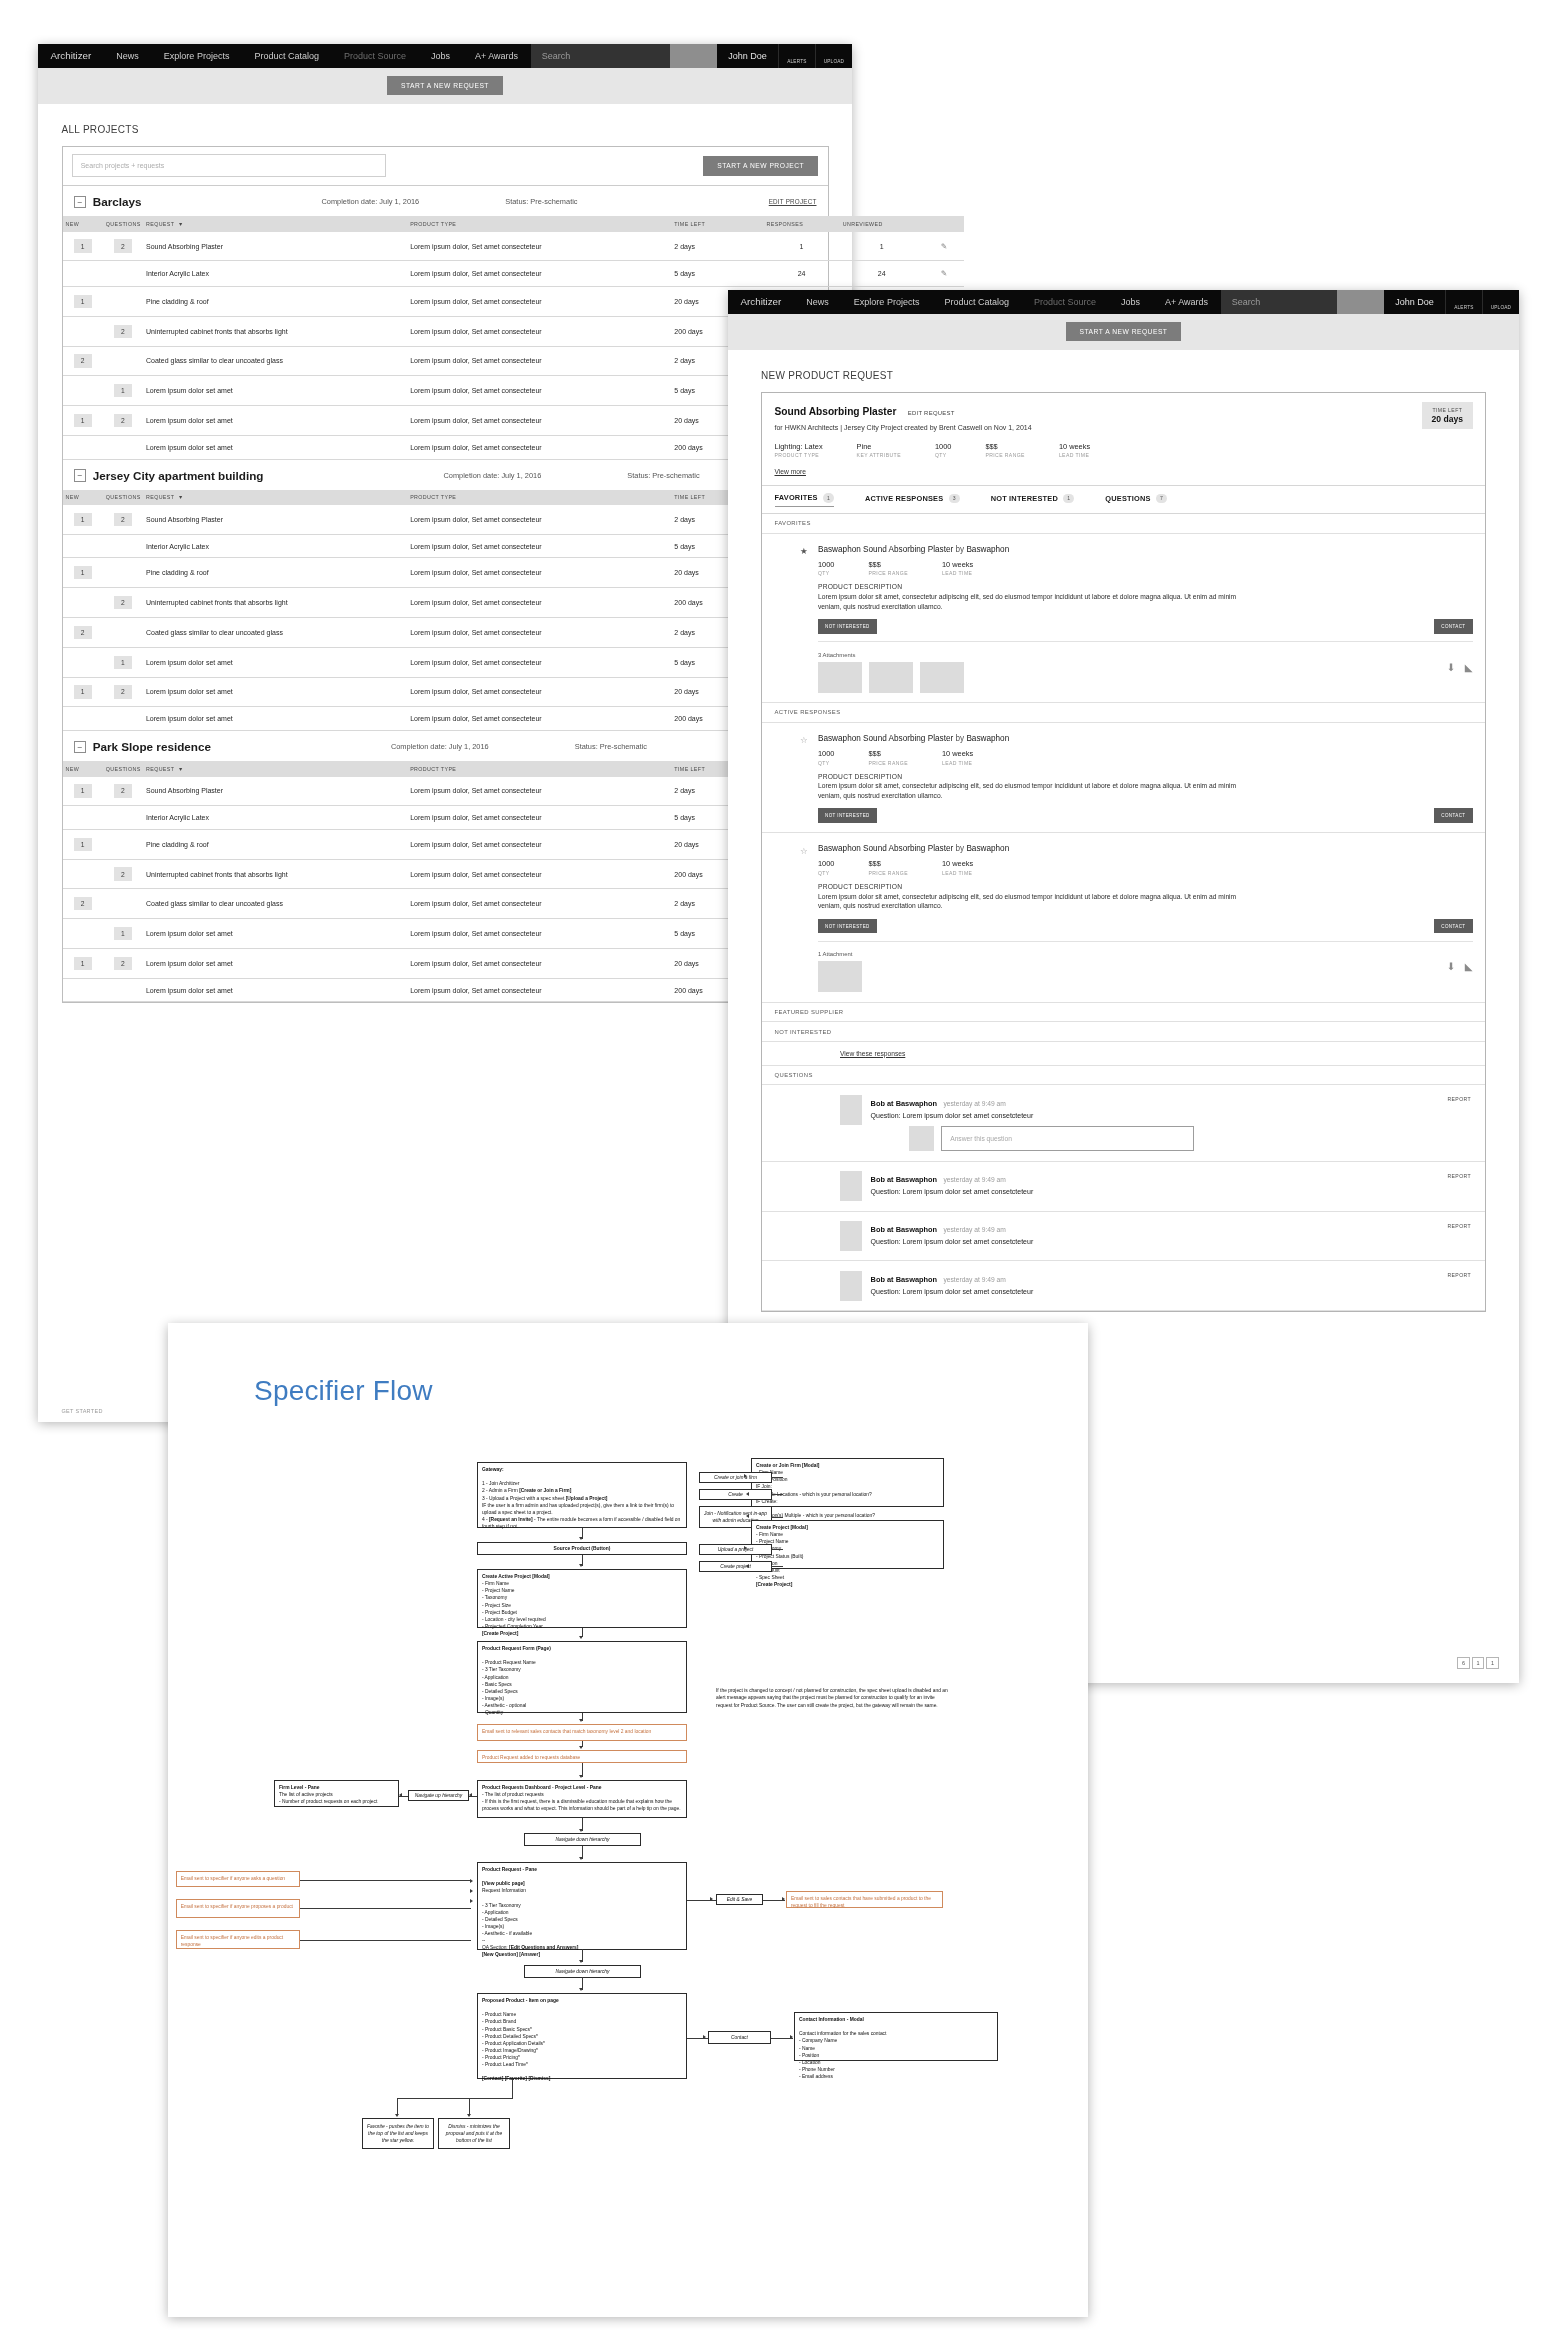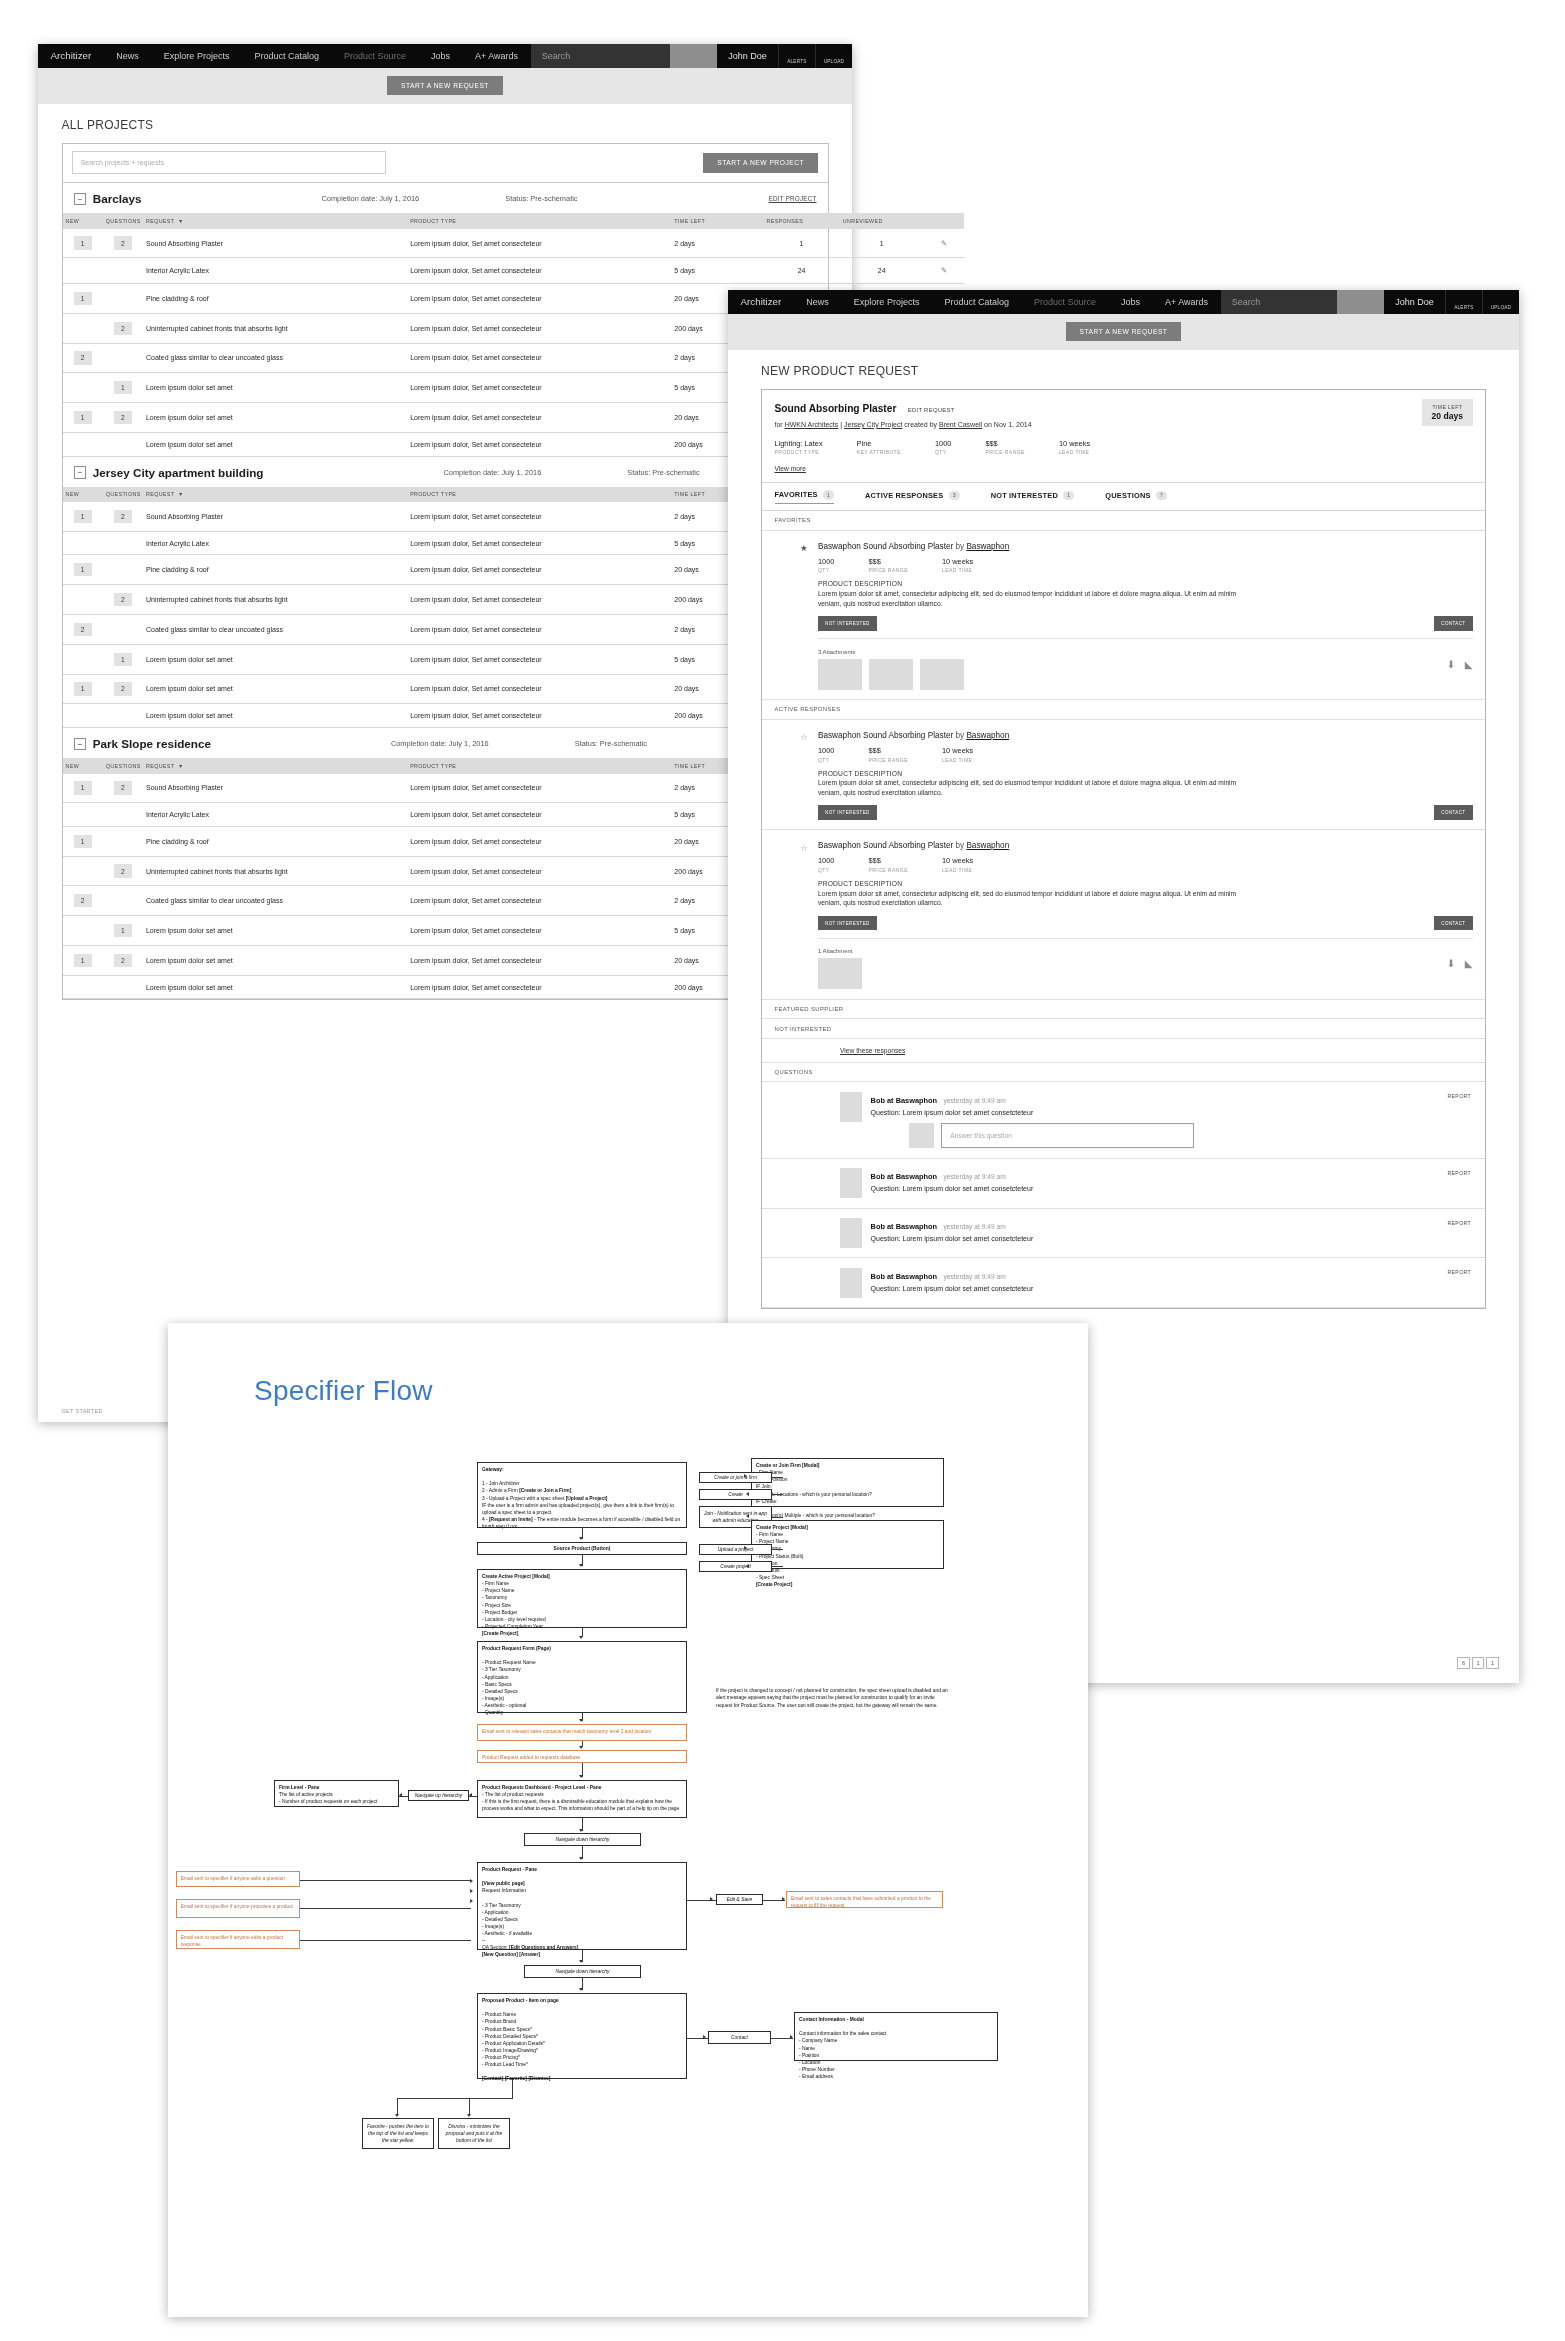--- a/index.html
+++ b/index.html
@@ -12,21 +12,21 @@
   .nav-link.dim{color:#6e6e6e;}
   .nav-search{flex:1;background:#333;color:#9a9a9a;display:flex;align-items:center;padding:0 11px;font-size:9px;min-width:31px;}
   .nav-grey{width:47px;background:#8e8e8e;}
   .nav-user{padding:0 11px;display:flex;align-items:center;font-size:9px;color:#e2e2e2;white-space:nowrap;}
   .nav-tiny{padding:0 6.3px;display:flex;align-items:flex-end;justify-content:center;font-size:4.7px;color:#cfcfcf;border-left:0.8px solid #2b2b2b;min-width:23.5px;padding-bottom:3.9px;letter-spacing:0.2px;}
   .subbar{background:#e6e6e6;height:36px;display:flex;align-items:center;justify-content:center;}
   .btn-dark{background:#7c7c7c;color:#fff;font-size:6.7px;letter-spacing:0.5px;padding:6.3px 14px;text-align:center;white-space:nowrap;}
   
   #win-projects{left:38px;top:44px;width:814px;height:1378px;}
   .page-pad{padding:14px 23.5px 0 23.5px;}
-  .page-label{font-size:12px;color:#3b3b3b;letter-spacing:0.3px;margin-bottom:11px;}
+  .page-label{font-size:10px;color:#3b3b3b;letter-spacing:0.3px;margin-bottom:11px;margin-top:6px;}
   .panel{border:0.8px solid #bdbdbd;}
   .searchbar-row{display:flex;align-items:center;padding:7.8px 9.4px;border-bottom:0.8px solid #cccccc;}
   .search-input{flex:0 0 297px;border:0.8px solid #cfcfcf;padding:7px 7.8px;font-size:7px;color:#adadad;background:#fff;}
   .spacer{flex:1;}
   .proj-head{display:flex;align-items:center;padding:9.4px 11px 7.8px 11px;}
   .collapse-box{width:10.2px;height:10.2px;border:0.8px solid #8d8d8d;display:flex;align-items:center;justify-content:center;font-size:8.6px;line-height:1;color:#555;margin-right:7px;}
   .proj-name{font-size:11.7px;font-weight:bold;color:#1b1b1b;}
   .proj-meta{font-size:7.4px;color:#555;}
   .m1{margin-left:180px;}
   .m2{margin-left:86px;}
@@ -47,21 +47,21 @@
   .tbl-sep{border-top:1.6px solid #bcbcbc;}
   .getstarted{position:absolute;left:0;bottom:7.8px;padding:0 23.5px;font-size:5.5px;color:#9a9a9a;letter-spacing:0.3px;}
   
   #win-request{left:728px;top:290px;width:791px;height:1393px;}
   .rq-pad{padding:14px 33px 0 33px;}
   .card{border:0.8px solid #b4b4b4;padding:0;}
   .card-inner{padding:11px 12.5px 7.8px 12.5px;position:relative;}
   .rq-title{font-size:10.2px;font-weight:bold;color:#111;display:inline-block;}
   .rq-edit{font-size:5.9px;color:#444;letter-spacing:0.3px;margin-left:7.8px;}
   .rq-sub{font-size:7px;color:#333;margin-top:6.3px;}
-  .u{text-decoration:underline;}
+  .u{}
   .timeleft{position:absolute;right:12.5px;top:9.4px;background:#e4e4e4;padding:4.7px 9.4px;text-align:center;}
   .tl-lab{font-size:5.1px;color:#4a4a4a;letter-spacing:0.4px;}
   .tl-val{font-size:8.6px;font-weight:bold;color:#111;margin-top:1.6px;}
   .attr-row{display:flex;margin-top:11px;}
   .attr{margin-right:34px;}
   .attr .v{font-size:7.4px;color:#1d1d1d;}
   .attr .k{font-size:5.1px;color:#9a9a9a;letter-spacing:0.4px;margin-top:1.6px;}
   .viewmore{font-size:6.7px;color:#333;text-decoration:underline;margin-top:9.4px;display:inline-block;}
   .tabs{display:flex;align-items:center;border-top:0.8px solid #d6d6d6;border-bottom:0.8px solid #d6d6d6;padding:7.8px 12.5px 6.3px 12.5px;margin-top:0;background:#fff;}
   .tab{display:flex;align-items:center;margin-right:31px;font-size:7.4px;font-weight:bold;color:#1a1a1a;letter-spacing:0.2px;padding-bottom:3.1px;}

